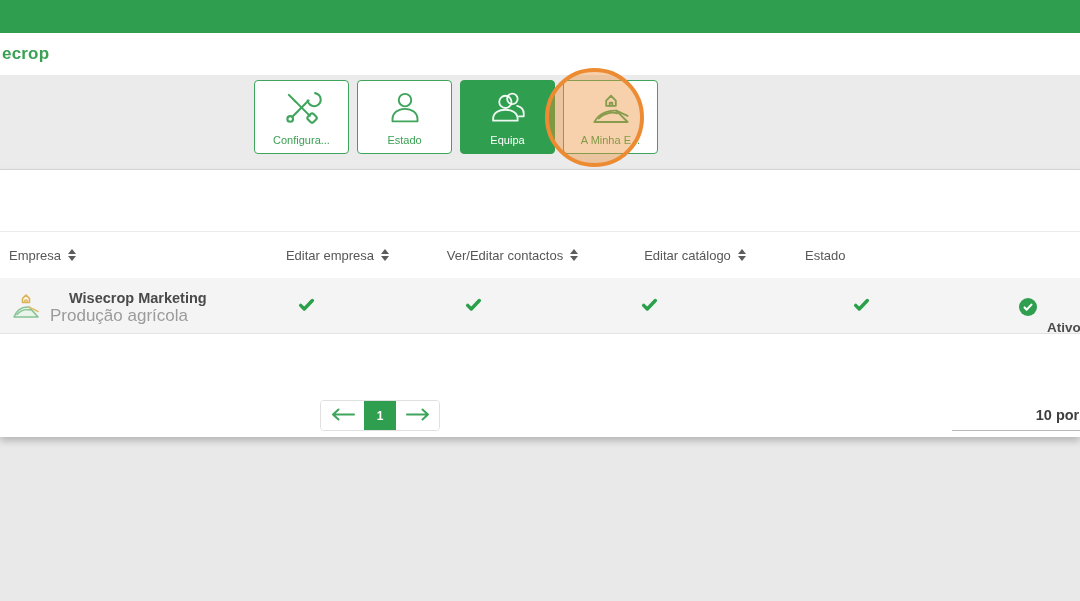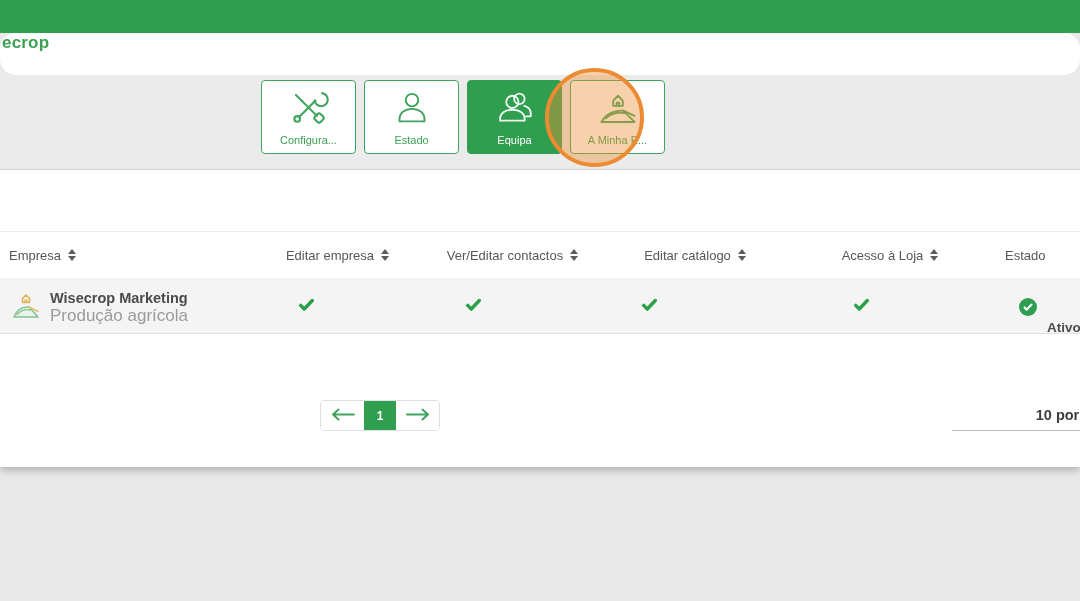--- a/index.html
+++ b/index.html
@@ -10,54 +10,54 @@
     --highlight-orange:#ed8b33;
     --toolbar-gray:#ebebeb;
     --page-bg:#e9e9e9;
     --row-gray:#f4f4f4;
   }
   *{margin:0;padding:0;box-sizing:border-box;}
   html,body{width:1080px;height:601px;overflow:hidden;}
   body{font-family:"Liberation Sans","DejaVu Sans",sans-serif;background:var(--page-bg);position:relative;}
 
   .topbar{height:33px;background:var(--brand-green);}
-  .logobar{height:42px;background:#fff;display:flex;border-radius:16px;}
+  .logobar{height:42px;background:#fff;display:flex;align-items:center;}
   .logo{color:var(--text-green);font-size:17px;font-weight:600;letter-spacing:.2px;padding-left:2px;}
 
   .toolbar{height:95px;background:var(--toolbar-gray);border-bottom:1px solid #d8d8d8;position:relative;}
-  .btnrow{position:absolute;left:241px;top:5px;display:flex;gap:8px;padding-left:20px;}
+  .btnrow{position:absolute;left:234px;top:5px;display:flex;gap:8px;padding-left:20px;}
   .tbtn{width:95px;height:74px;background:#fff;border:1px solid var(--icon-green);border-radius:4px;
         display:flex;flex-direction:column;align-items:center;justify-content:flex-end;
         padding-bottom:6px;cursor:pointer;font-family:inherit;}
   .tbtn .ticon{flex:1;display:flex;align-items:center;justify-content:center;color:var(--icon-green);}
   .tbtn .tlabel{font-size:11px;color:var(--text-green);line-height:13px;}
   .tbtn.active{background:var(--brand-green);border-color:var(--brand-green);}
   .tbtn.active .ticon{color:rgba(255,255,255,.92);}
   .tbtn.active .tlabel{color:#fff;}
 
   .highlight{position:absolute;left:545px;top:-7px;width:99px;height:99px;border-radius:50%;
              border:4px solid var(--highlight-orange);background:rgba(237,145,55,.42);
              pointer-events:none;z-index:3;}
 
-  .content{position:relative;background:#fff;height:297px;box-shadow:0 4px 7px rgba(0,0,0,.22);}
+  .content{position:relative;background:#fff;height:267px;box-shadow:0 4px 7px rgba(0,0,0,.22);}
 
   .table{position:absolute;top:61px;left:0;width:1130px;}
   .thead,.trow{display:grid;grid-template-columns:250px 175px 175px 190px 200px 140px;}
   .thead{height:47px;border-top:1px solid #ececec;align-items:center;}
   .th{display:flex;align-items:center;justify-content:center;gap:7px;font-size:13px;color:#575757;cursor:pointer;}
   .th.first{justify-content:flex-start;padding-left:9px;}
   .th.last{justify-content:flex-start;padding-left:15px;cursor:default;}
   .sort{display:inline-flex;flex-direction:column;gap:2px;align-items:center;}
   .sort i{display:block;width:0;height:0;border-left:4px solid transparent;border-right:4px solid transparent;}
   .sort .up{border-bottom:5px solid #5c5c5c;}
   .sort .down{border-top:5px solid #5c5c5c;}
 
   .trow{height:56px;background:var(--row-gray);border-bottom:1px solid #e3e3e3;align-items:center;cursor:pointer;}
   .companycell{display:flex;align-items:center;gap:10px;padding-left:12px;}
-  .cname{font-size:14.5px;font-weight:bold;color:#4a4a4a;line-height:19px;}
+  .cname{font-size:14.5px;font-weight:bold;color:#4a4a4a;line-height:19px;margin-left:19px;}
   .csub{font-size:17px;color:#9b9b9b;line-height:16px;}
   .checkcell{display:flex;align-items:center;justify-content:center;color:var(--check-green);}
   .checkcell.c2{padding-right:62px;}
   .checkcell.c3{padding-right:78px;}
   .checkcell.c4{padding-right:92px;}
   .checkcell.c5{padding-right:58px;}
   .statuscell{display:flex;align-items:center;gap:10px;padding-left:29px;}
   .badge{width:18px;height:18px;border-radius:50%;background:var(--brand-green);display:flex;
          align-items:center;justify-content:center;color:#fff;flex:none;}
   .statustext{font-size:13.5px;font-weight:bold;color:#4c4c4c;margin-top:42px;}
@@ -164,27 +164,20 @@
               <i class="down"></i>
             </span>
         </div>
         <div class="th">
           <span>Editar catálogo</span>
           <span class="sort">
               <i class="up"></i>
               <i class="down"></i>
             </span>
         </div>
-        <div class="th">
-          <span>Acesso à Loja</span>
-          <span class="sort">
-              <i class="up"></i>
-              <i class="down"></i>
-            </span>
-        </div>
         <div class="th last">
           <span>Estado</span>
         </div>
       </div>
 
       <div class="trow">
         <div class="companycell">
           <span>
             <svg width="28" height="30" viewBox="0 0 28 30">
               <g stroke-linejoin="round" stroke-linecap="round" fill="none">

